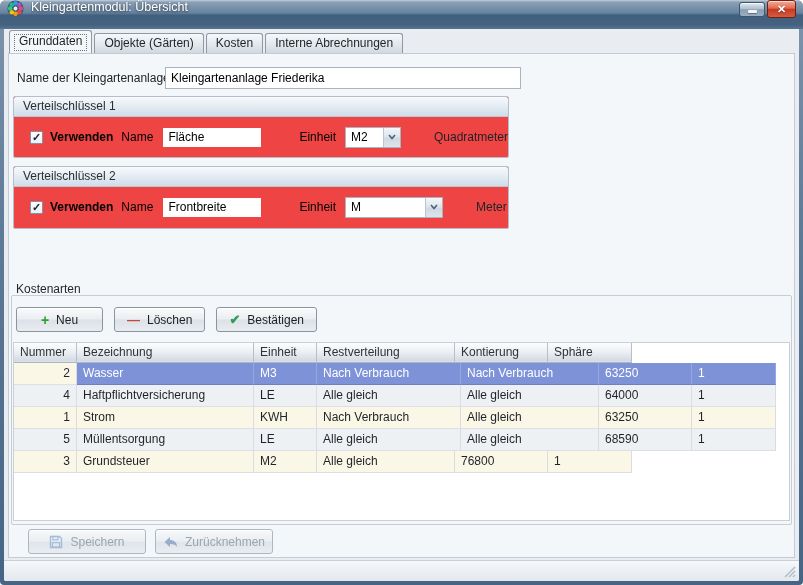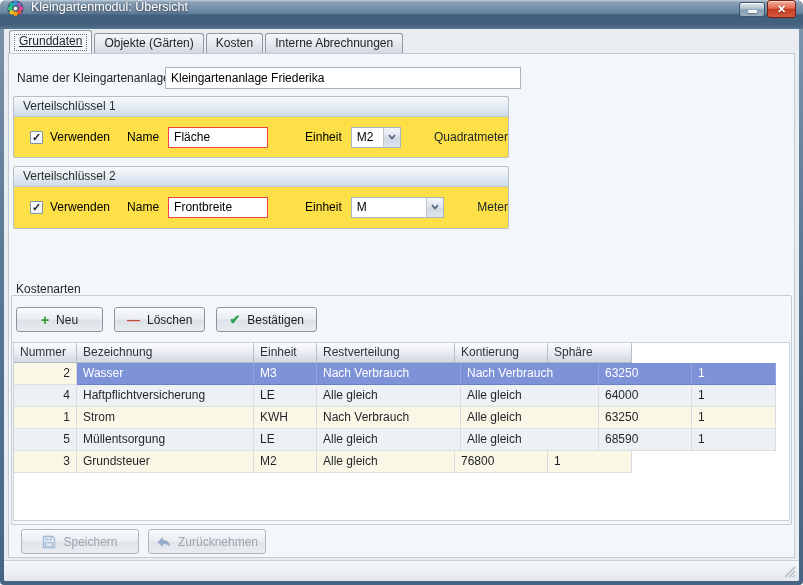--- a/index.html
+++ b/index.html
@@ -26,40 +26,40 @@
     box-shadow:inset 0 1px 0 rgba(255,255,255,.55);display:flex;align-items:center;justify-content:center;
     color:#fff;font-weight:bold;font-size:11px;text-shadow:0 1px 1px rgba(0,0,0,.45);}
 
   
   .client{position:absolute;top:29px;left:4px;right:4px;bottom:4px;background:#e9edf2;border-radius:0 0 2px 2px;}
 
   .tabbar{position:absolute;top:1px;left:5px;height:23px;display:flex;align-items:flex-end;gap:2px;z-index:3;}
   .tab{height:20px;line-height:19px;padding:0 9px;border:1px solid #8f98a3;border-bottom:none;
     border-radius:3px 3px 0 0;background:linear-gradient(180deg,#f6f8fa 0%,#e1e6ec 60%,#d2d8df 100%);
     color:#1e2226;position:relative;cursor:default;white-space:nowrap;}
-  .tab.active{height:23px;line-height:21px;background:#f4f7fa;z-index:4;text-decoration:underline;}
+  .tab.active{height:23px;line-height:21px;background:#f4f7fa;z-index:4;}
   .tab.active::after{content:"";position:absolute;top:3px;bottom:2px;left:4px;right:4px;border:1px dotted #6d7176;}
 
   .panel{position:absolute;top:24px;left:4px;right:4px;bottom:23px;border:1px solid #c3ccd6;background:#f4f7fa;z-index:2;}
 
   
   .row-name{position:absolute;top:12px;left:6px;right:6px;height:24px;}
   .row-name .lbl{position:absolute;left:2px;top:5px;color:#202428;}
   .row-name input{position:absolute;left:150px;top:1px;width:356px;height:22px;border:1px solid #a9b4bf;
     background:#fff;font:12px "Liberation Sans",sans-serif;padding:0 5px;}
 
   
-  .gbox{position:absolute;left:4px;width:496px;border:1px solid #b5bfcb;border-radius:2px;background:#fde047;}
+  .gbox{position:absolute;left:4px;width:496px;border:1px solid #b5bfcb;border-radius:2px;background:#ef4444;}
   .gbox-h{height:20px;line-height:19px;padding:0 9px;border-bottom:1px solid #bcc6d2;border-radius:2px 2px 0 0;
     background:linear-gradient(180deg,#f8fafc 0%,#e2eaf2 55%,#cfdcea 100%);color:#2a2e33;}
   .gbox-b{display:flex;align-items:center;height:40px;padding-left:16px;}
   .cb{width:13px;height:13px;border:1px solid #8094a8;border-radius:1px;margin-right:7px;flex:0 0 auto;
     background:linear-gradient(180deg,#fdfdfe,#edf1f5);display:flex;align-items:center;justify-content:center;
     font-size:11px;font-weight:bold;color:#1b2430;line-height:1;}
-  .gb-use{margin-right:17px;}
+  .gb-use{margin-right:8px;font-weight:bold;}
   .gb-name-lbl{margin-right:9px;}
   .txt-small{width:100px;height:21px;border:1px solid #ef4444;background:#fff;font:12px "Liberation Sans",sans-serif;padding:0 5px;margin-right:37px;}
   .gb-unit-lbl{margin-right:9px;}
   .combo{width:98px;height:21px;border:1px solid #a9b4bf;background:#fff;display:flex;align-items:stretch;margin-right:13px;}
   .combo-text{flex:1;padding:0 5px;line-height:19px;overflow:hidden;white-space:nowrap;}
   .combo-btn{width:17px;border-left:1px solid #bcc6d0;display:flex;align-items:center;justify-content:center;
     background:linear-gradient(180deg,#f4f7fa 0%,#dde4eb 48%,#cfd8e1 52%,#dde4eb 100%);}
   .unit-hint{color:#202428;margin-left:20px;}
 
   
@@ -92,21 +92,21 @@
   .c5{width:93px;flex:0 0 93px;}
   .c6{width:84px;flex:0 0 84px;}
   .filler{flex:1 1 auto;background:#fff !important;border:none !important;}
   .num{text-align:right;}
   .ra .cell{background:#fbf7e6;}
   .rb .cell{background:#eef1f4;}
   .grow.selected .cell{background:#7e92d8;color:#fff;border-right-color:#95a6e2;border-bottom-color:#6c80c6;}
   .grow.selected .cell.c0{background:#fbf7e6;color:#1f2327;border-right-color:#d9dde2;border-bottom-color:#dce0e4;}
 
   
-  .footer-btns{position:absolute;bottom:3px;left:12px;display:flex;gap:9px;}
+  .footer-btns{position:absolute;bottom:3px;left:19px;display:flex;gap:9px;}
   .fbtn{width:118px;height:25px;display:flex;align-items:center;justify-content:center;gap:7px;
     border:1px solid #aeb7c1;border-radius:3px;color:#9aa5b0;cursor:default;
     background:linear-gradient(180deg,#f7f9fa 0%,#ebeef2 48%,#e0e5ea 54%,#e9edf1 100%);
     box-shadow:inset 0 1px 0 #fff;}
 
   
   .statusbar{position:absolute;left:0;right:0;bottom:0;height:21px;border-top:1px solid #c7cfd8;
     background:linear-gradient(180deg,#f6f8fa 0%,#e3e8ed 100%);border-radius:0 0 2px 2px;}
   .grip{position:absolute;right:2px;bottom:2px;width:15px;height:15px;}
 </style>

